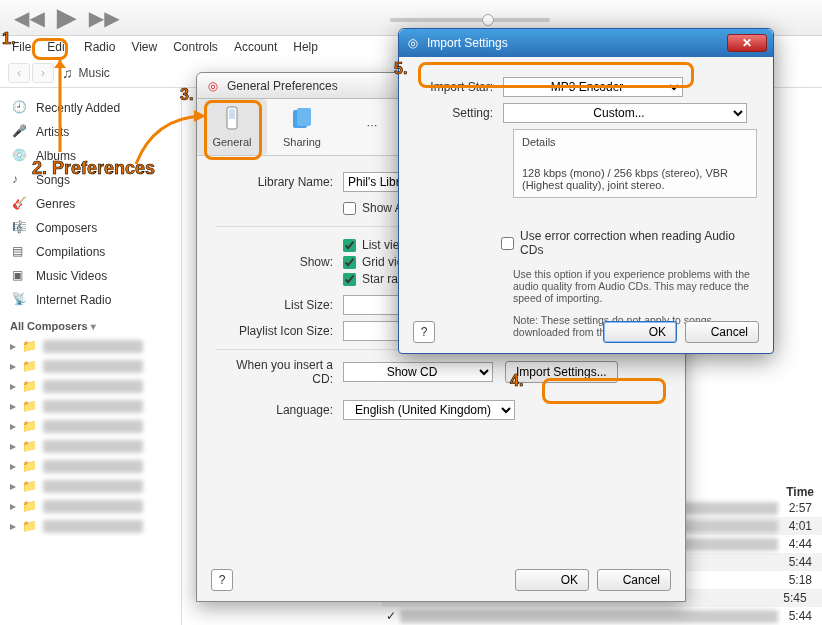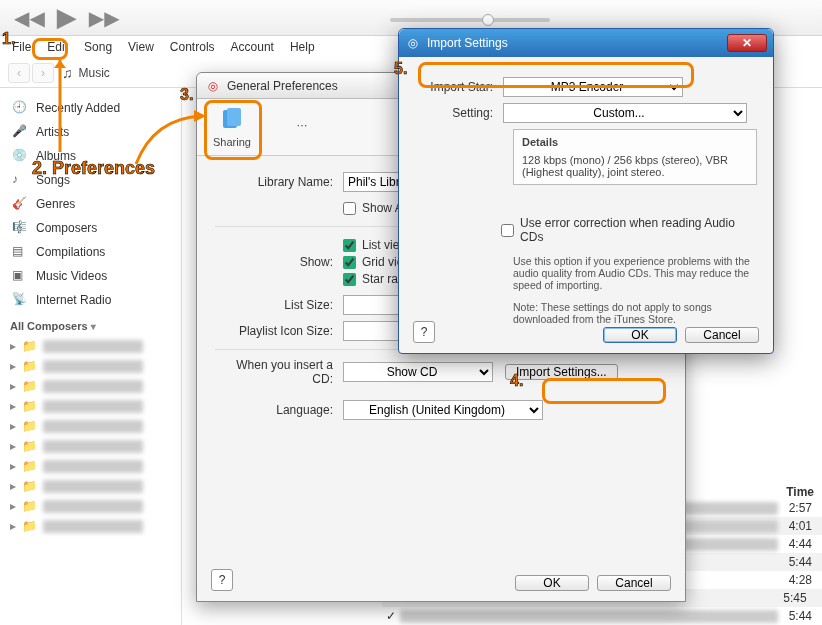--- a/index.html
+++ b/index.html
@@ -57,32 +57,32 @@
 .prefs-body { padding:10px 18px 6px; font-size:12px;}
 .row { display:flex; align-items:center; margin:6px 0;}
 .rlabel { width:128px; text-align:right; padding-right:10px; color:#333;}
 .row input[type=text], .row select { height:20px; border:1px solid #aaa; font-size:12px; padding:1px 4px; background:#fff;}
 .row select { width:172px;text-align:center;}
 .row input[type=text]{ width:200px;}
 .chkline { display:flex; align-items:center; gap:6px; margin:3px 0;}
 .hr { border-top:1px solid #ddd; margin:8px 0;}
 .prefs-foot { position:absolute; bottom:10px; right:14px; display:flex; gap:8px;}
 .helpbtn { position:absolute; bottom:10px; left:14px; width:22px; height:22px; border:1px solid #999; border-radius:3px; background:#fff; text-align:center; line-height:20px;}
-.wbtn { min-width:74px; height:16px; border:1px solid #999; border-radius:3px; background:linear-gradient(#fdfdfd,#e6e6e6); font-size:12px; padding:0 10px;}
+.wbtn { min-width:74px; height:22px; border:1px solid #999; border-radius:3px; background:linear-gradient(#fdfdfd,#e6e6e6); font-size:12px; padding:0 10px;text-align:right;}
 
 
 .imp { position:absolute; left:398px; top:28px; width:376px; height:326px; background:#f4f4f4; border:1px solid #2a5aa7; border-radius:6px 6px 4px 4px; box-shadow:0 6px 24px rgba(0,0,0,.45); z-index:40;}
 .imp-titlebar { height:28px; background:linear-gradient(#44a0e0,#2a6fb8); border-radius:6px 6px 0 0; display:flex; align-items:center; color:#fff; padding:0 6px; font-size:12px;}
 .imp-titlebar .tico { width:16px;height:16px;margin-right:6px;display:inline-flex;align-items:center;justify-content:center;}
 .winclose { margin-left:auto; width:40px; height:18px; background:linear-gradient(#e77,#b22); border:1px solid #822; border-radius:3px; display:flex;align-items:center;justify-content:center;color:#fff;font-weight:bold;font-size:12px;}
 .imp-body { padding:14px 18px 6px; font-size:12px;}
 .imp-body .rlabel { width:86px;}
 .imp-body select { width:180px;}
 .details-box { margin-left:96px; border:1px solid #bbb; background:#fdfdfd; width:244px; padding:6px 8px; font-size:11px; color:#444;}
-.details-box .hd{font-weight:bold; margin-bottom:6px;}
+.details-box .hd{font-weight:normal; margin-bottom:19px;}
 .imp-note { margin-left:96px; width:244px; font-size:10.5px; color:#555; margin-top:8px;}
 .imp-foot { position:absolute; bottom:10px; right:14px; display:flex; gap:8px;}
 .imp .helpbtn { bottom:10px; left:14px;}
 
 .arrow { position:absolute; z-index:51; }
 
 svg { display:block; }
 input[type=checkbox]{ accent-color:#2a7; width:13px; height:13px;}
 </style>
 </head>
@@ -95,21 +95,21 @@
   <div class="slider-wrap">
       <div class="slider">
         <div class="slider-knob"></div>
       </div>
     </div>
 </div>
 
 <div class="menubar">
   <span>File</span>
   <span>Edit</span>
-  <span>Song</span>
+  <span>Radio</span>
   <span>View</span>
   <span>Controls</span>
   <span>Account</span>
   <span>Help</span>
 </div>
 
 <div class="breadrow">
   <div class="navbtn">‹</div>
   <div class="navbtn">›</div>
   <div class="bc">
@@ -232,21 +232,21 @@
           <span style="width:40px;text-align:right;margin-left:auto;padding-right:6px;">4:44</span>
         </div>
       <div class="trow zebra">
           <span class="chk">✓</span>
           <span class="nm">The Racing Rats</span>
           <span style="width:40px;text-align:right;margin-left:auto;padding-right:6px;">5:44</span>
         </div>
       <div class="trow">
           <span class="chk">✓</span>
           <span class="nm">When Anger Shows</span>
-          <span style="width:40px;text-align:right;margin-left:auto;padding-right:6px;">4:28</span>
+          <span style="width:40px;text-align:right;margin-left:auto;padding-right:6px;">5:18</span>
         </div>
       <div class="trow zebra">
           <span class="chk">✓</span>
           <span class="nm">Bones</span>
           <span style="width:40px;text-align:center;margin-left:auto;padding-right:6px;">5:45</span>
         </div>
       <div class="trow">
           <span class="chk">✓</span>
           <span class="nm blur" style="width:260px;"></span>
           <span style="width:40px;text-align:right;margin-left:auto;padding-right:6px;">5:44</span>
@@ -254,20 +254,29 @@
     </div>
   </div>
 </div>
 
 <div class="prefs">
   <div class="prefs-title">
     <span class="tico">◎</span>
     <span>General Preferences</span>
   </div>
   <div class="tabbar">
+    <div class="tabbtn active">
+      <div class="tabico">
+          <svg width="22" height="28" viewBox="0 0 22 28">
+            <rect x="6" y="2" width="10" height="22" rx="2" fill="#fff" stroke="#888"></rect>
+            <rect x="8" y="4" width="6" height="10" fill="#cde"></rect>
+          </svg>
+        </div>
+      <span>General</span>
+    </div>
     <div class="tabbtn">
       <div class="tabico">
           <svg width="26" height="26" viewBox="0 0 26 26">
             <rect x="4" y="4" width="14" height="18" rx="2" fill="#4aa3e8"></rect>
             <rect x="8" y="2" width="14" height="18" rx="2" fill="#6bb8f0"></rect>
           </svg>
         </div>
       <span>Sharing</span>
     </div>
     <div class="tabbtn">
@@ -314,21 +323,21 @@
         <select><option>Medium</option></select>
       </div>
     <div class="hr"></div>
     <div class="row">
         <div class="rlabel">When you insert a CD:</div>
         <select style="width:150px"><option>Show CD</option></select>
         <button class="wbtn" style="margin-left:12px;min-width:110px">Import Settings...</button>
       </div>
     <div class="row" style="margin-top:14px;">
         <div class="rlabel">Language:</div>
-        <select style="width:200px"><option>English (United Kingdom)</option></select>
+        <select style="width:172px"><option>English (United Kingdom)</option></select>
       </div>
   </div>
   <div class="helpbtn">?</div>
   <div class="prefs-foot">
     <button class="wbtn">OK</button>
     <button class="wbtn">Cancel</button>
   </div>
 </div>
 
 <div class="imp">

